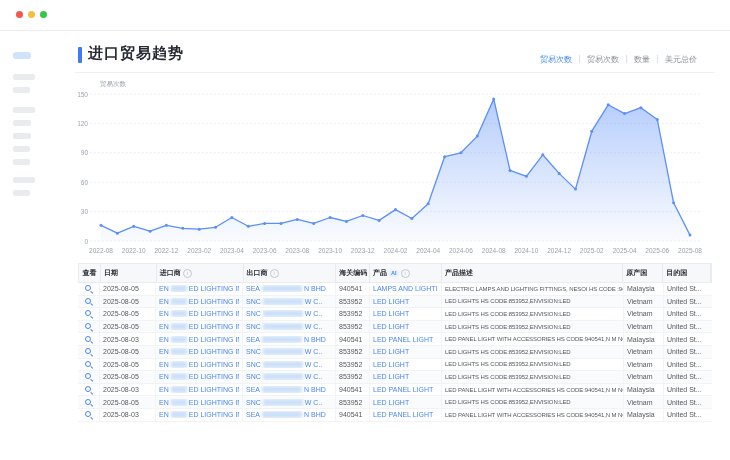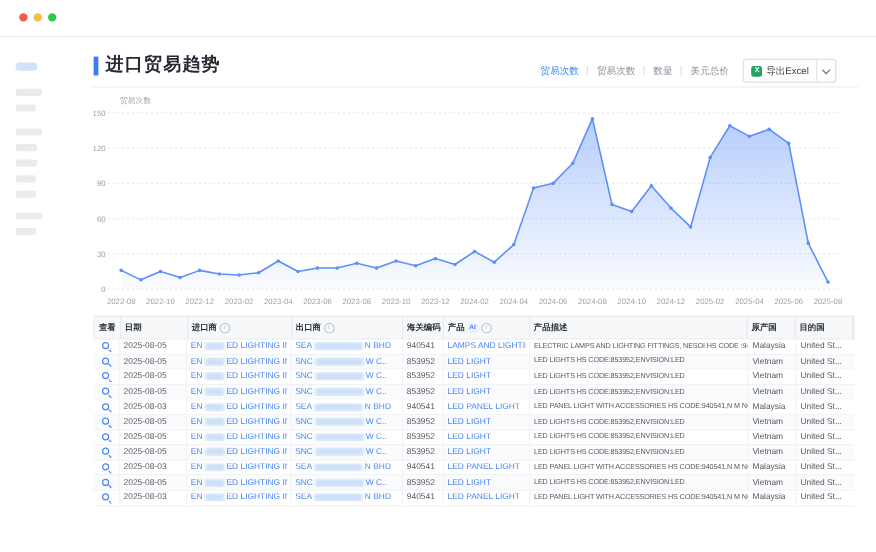--- a/index.html
+++ b/index.html
@@ -85,29 +85,20 @@
 <div class="controls">
   <span style="display:flex;align-items:center;gap:7px">
       <span class="tab active">贸易次数</span>
       <span class="sep"></span>
       <span class="tab">贸易次数</span>
       <span class="sep"></span>
       <span class="tab">数量</span>
       <span class="sep"></span>
       <span class="tab">美元总价</span>
     </span>
-  <span class="export-btn">
-    <span class="export-main">
-      <span class="excel-ic">X</span>
-      <span>导出Excel</span>
-    </span>
-    <span class="export-caret">
-      <span class="caret"></span>
-    </span>
-  </span>
 </div>
 
 <div class="hdiv"></div>
 
 <div id="chart">
   <svg id="chart-svg" width="634" height="180" viewBox="0 0 634 180">
       <defs>
         <linearGradient id="ag" x1="0" y1="0" x2="0" y2="1">
           <stop offset="0" stop-color="#5B8FF9" stop-opacity="0.45"></stop>
           <stop offset="1" stop-color="#5B8FF9" stop-opacity="0.03"></stop>

